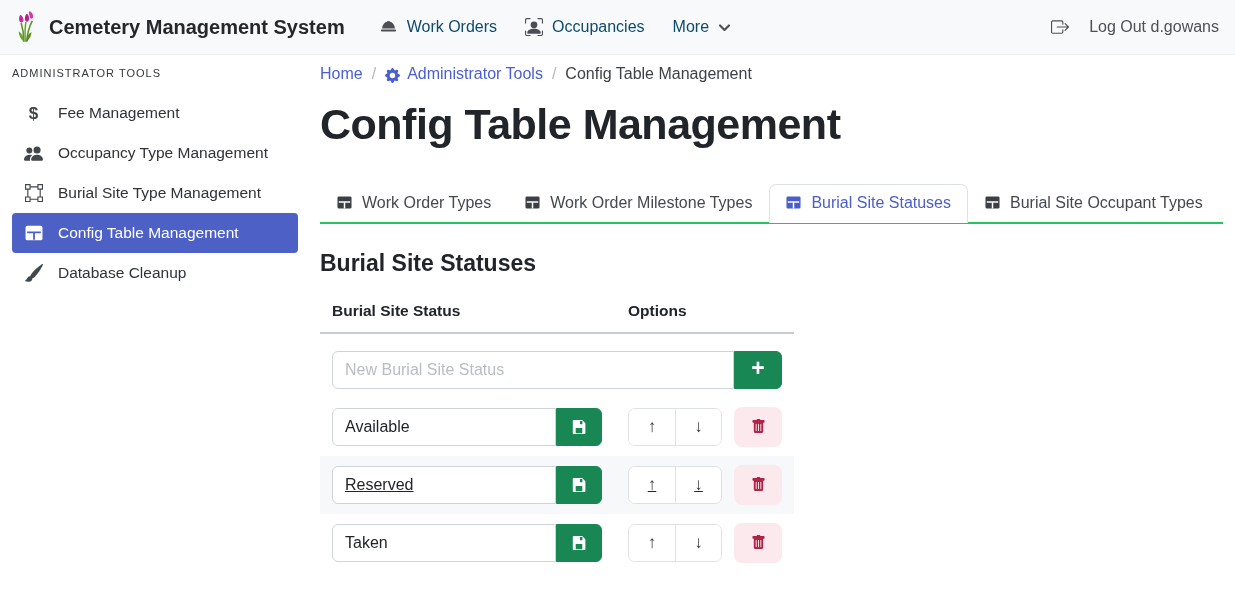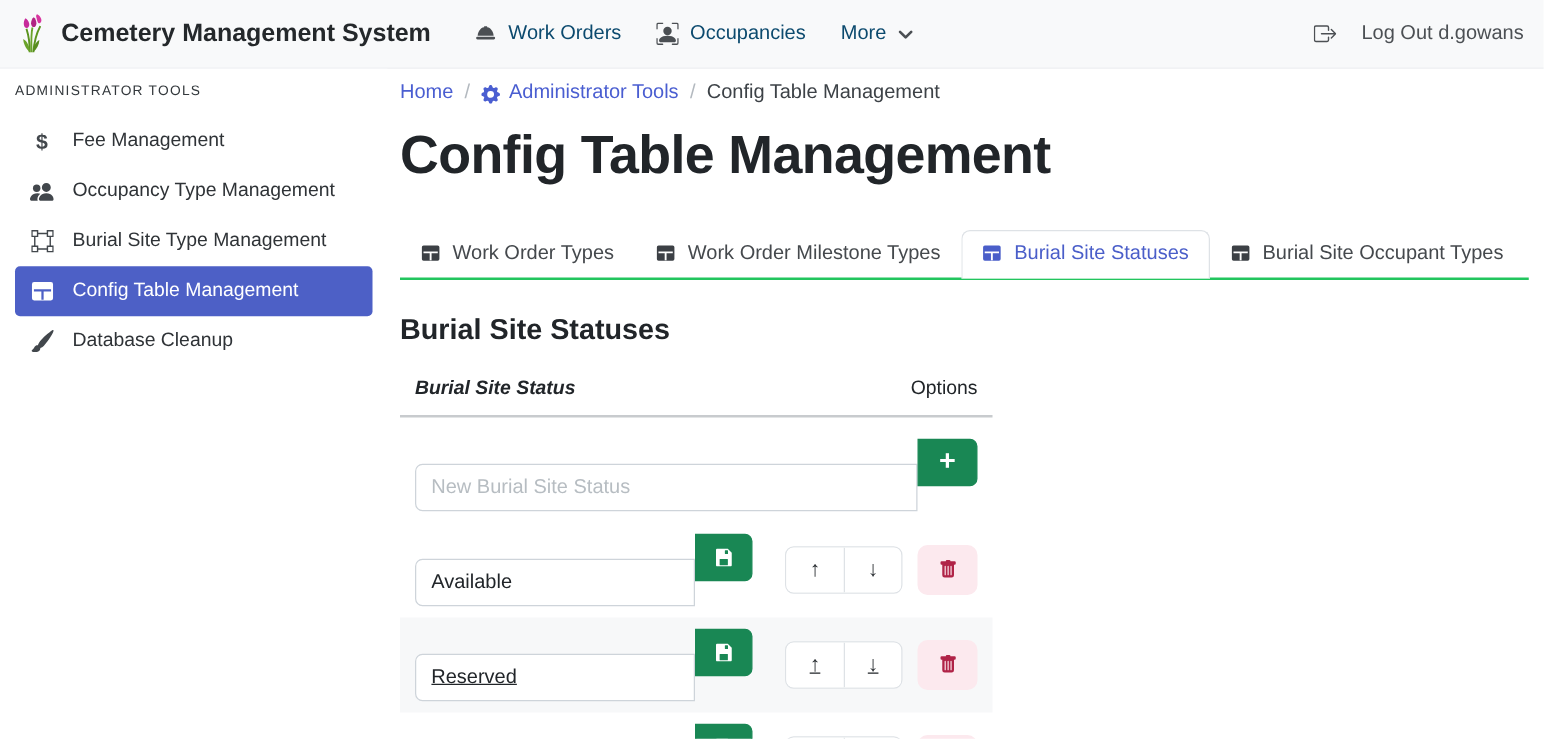--- a/index.html
+++ b/index.html
@@ -54,30 +54,30 @@
   .tab.active {
     color:#4a5ec9; background:#fff; border-color:#dee2e6 #dee2e6 #fff;
     border-radius:7px 7px 0 0;
   }
   .tab.active .ic { color:#4a5ec9; }
   
   .section-heading { margin-top:26px; font-size:23px; font-weight:700; color:#212529; }
   
   .tbl { width:474px; margin-top:22px; font-size:15.5px; }
   .tbl-head { display:flex; padding:3px 12px 12px; border-bottom:2px solid #c8cbce; }
-  .th-status { flex:1; font-weight:700;font-style:italic; }
-  .th-options { width:154px; text-align:right; font-weight:400; }
+  .th-status { flex:1; font-weight:700; }
+  .th-options { width:154px; text-align:left; font-weight:700; }
   .trow { display:flex; align-items:center; padding:9px 12px; }
   .trow.new { padding:17px 12px 9px; }
   .trow.striped { background:#f7f8f9;text-decoration:underline; }
   .input-group { display:flex; width:270px; }
   .trow.new .input-group { width:100%; }
   .form-input {
     flex:1; min-width:0; height:38px; border:1px solid #ced4da; border-radius:6px 0 0 6px;
-    padding:6px 12px; font-size:16px; color:#212529; font-family:inherit; outline:none; background:#fff;margin-top:20px;
+    padding:6px 12px; font-size:16px; color:#212529; font-family:inherit; outline:none; background:#fff;
   }
   .form-input::placeholder { color:#b7bdc2; }
   .btn-save, .btn-add {
     width:46px; height:38px; flex:none; border:1px solid #198754; background:#198754;
     border-radius:0 6px 6px 0; display:flex; align-items:center; justify-content:center;
     color:#fff; cursor:pointer;
   }
   .btn-add { width:48px; font-size:23px; font-weight:600; line-height:1; padding-bottom:3px; }
   .opts { margin-left:auto; display:flex; align-items:center; width:154px; }
   .move-group {

